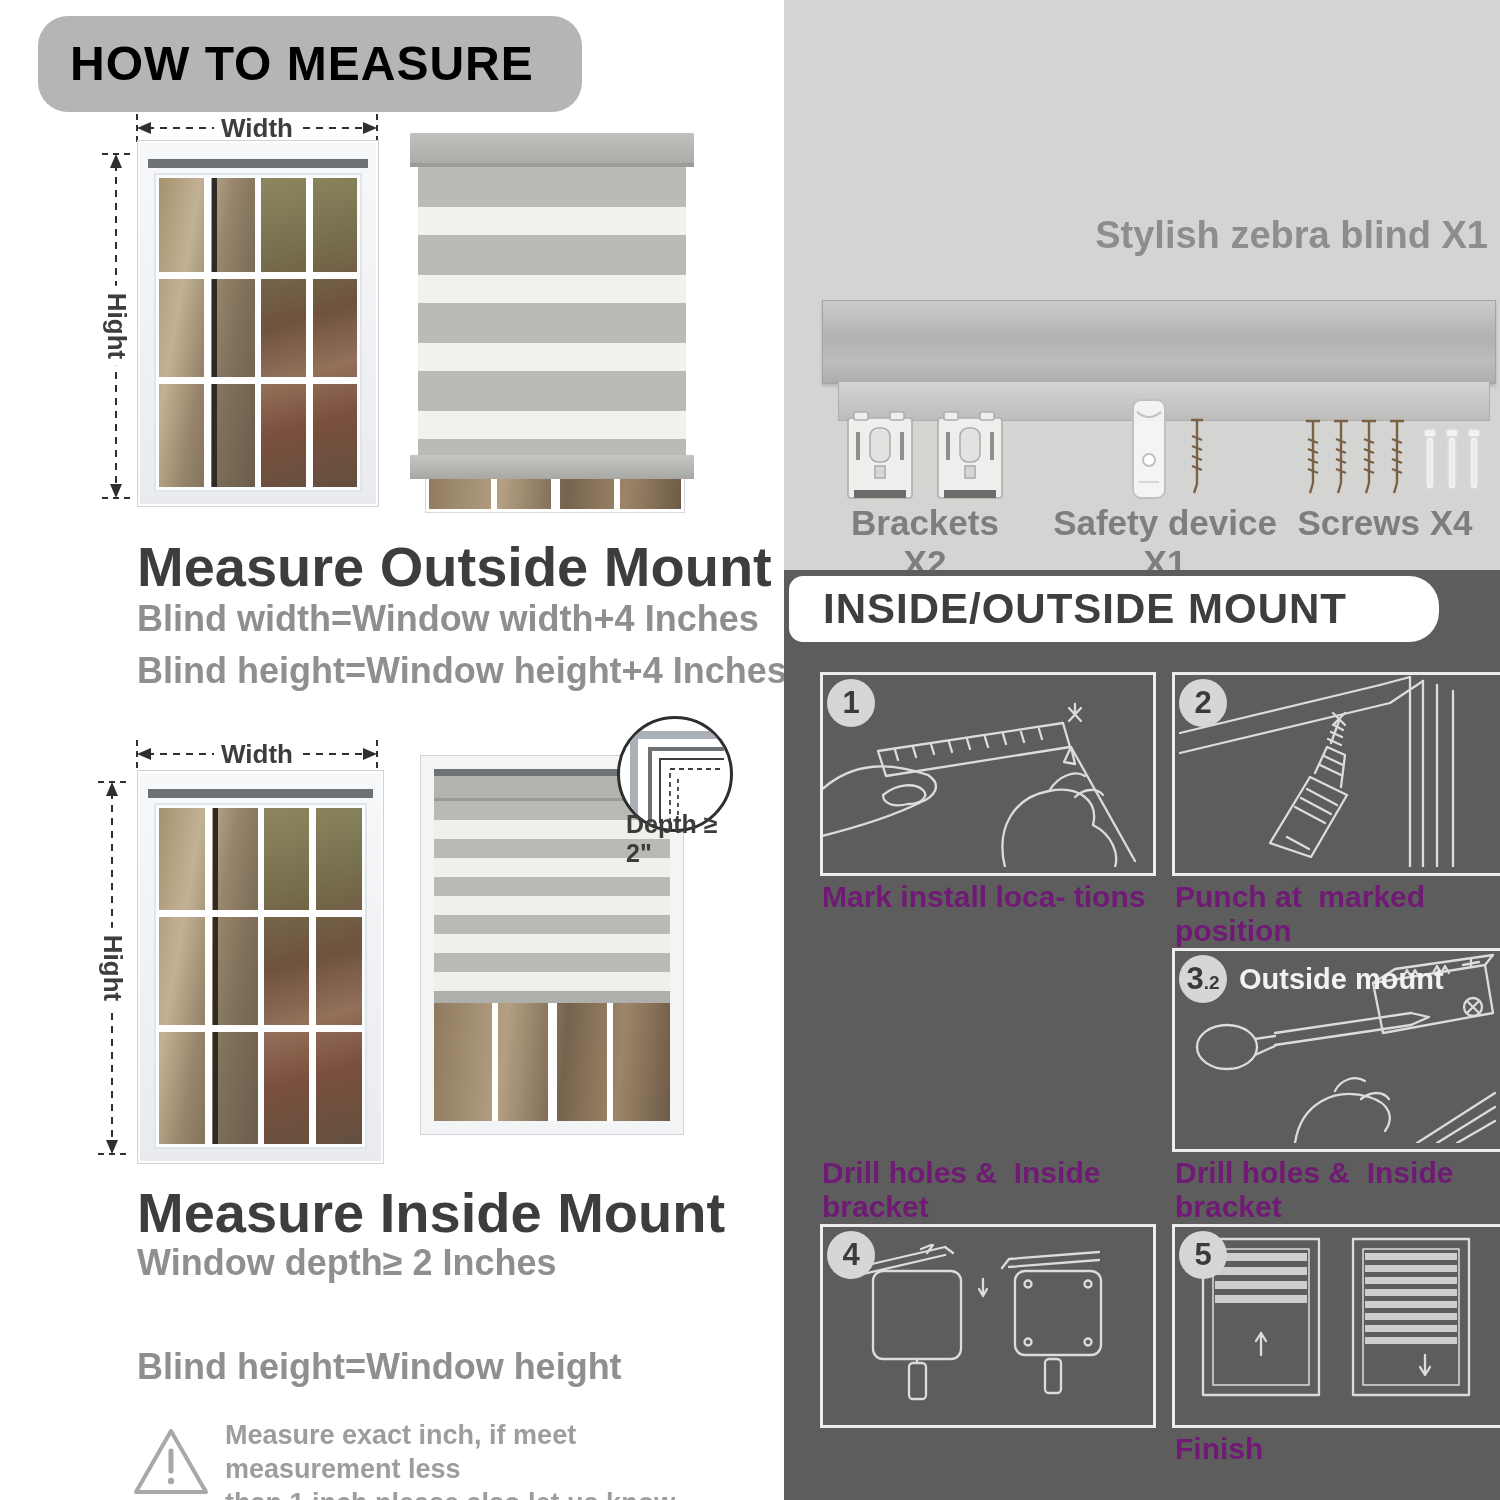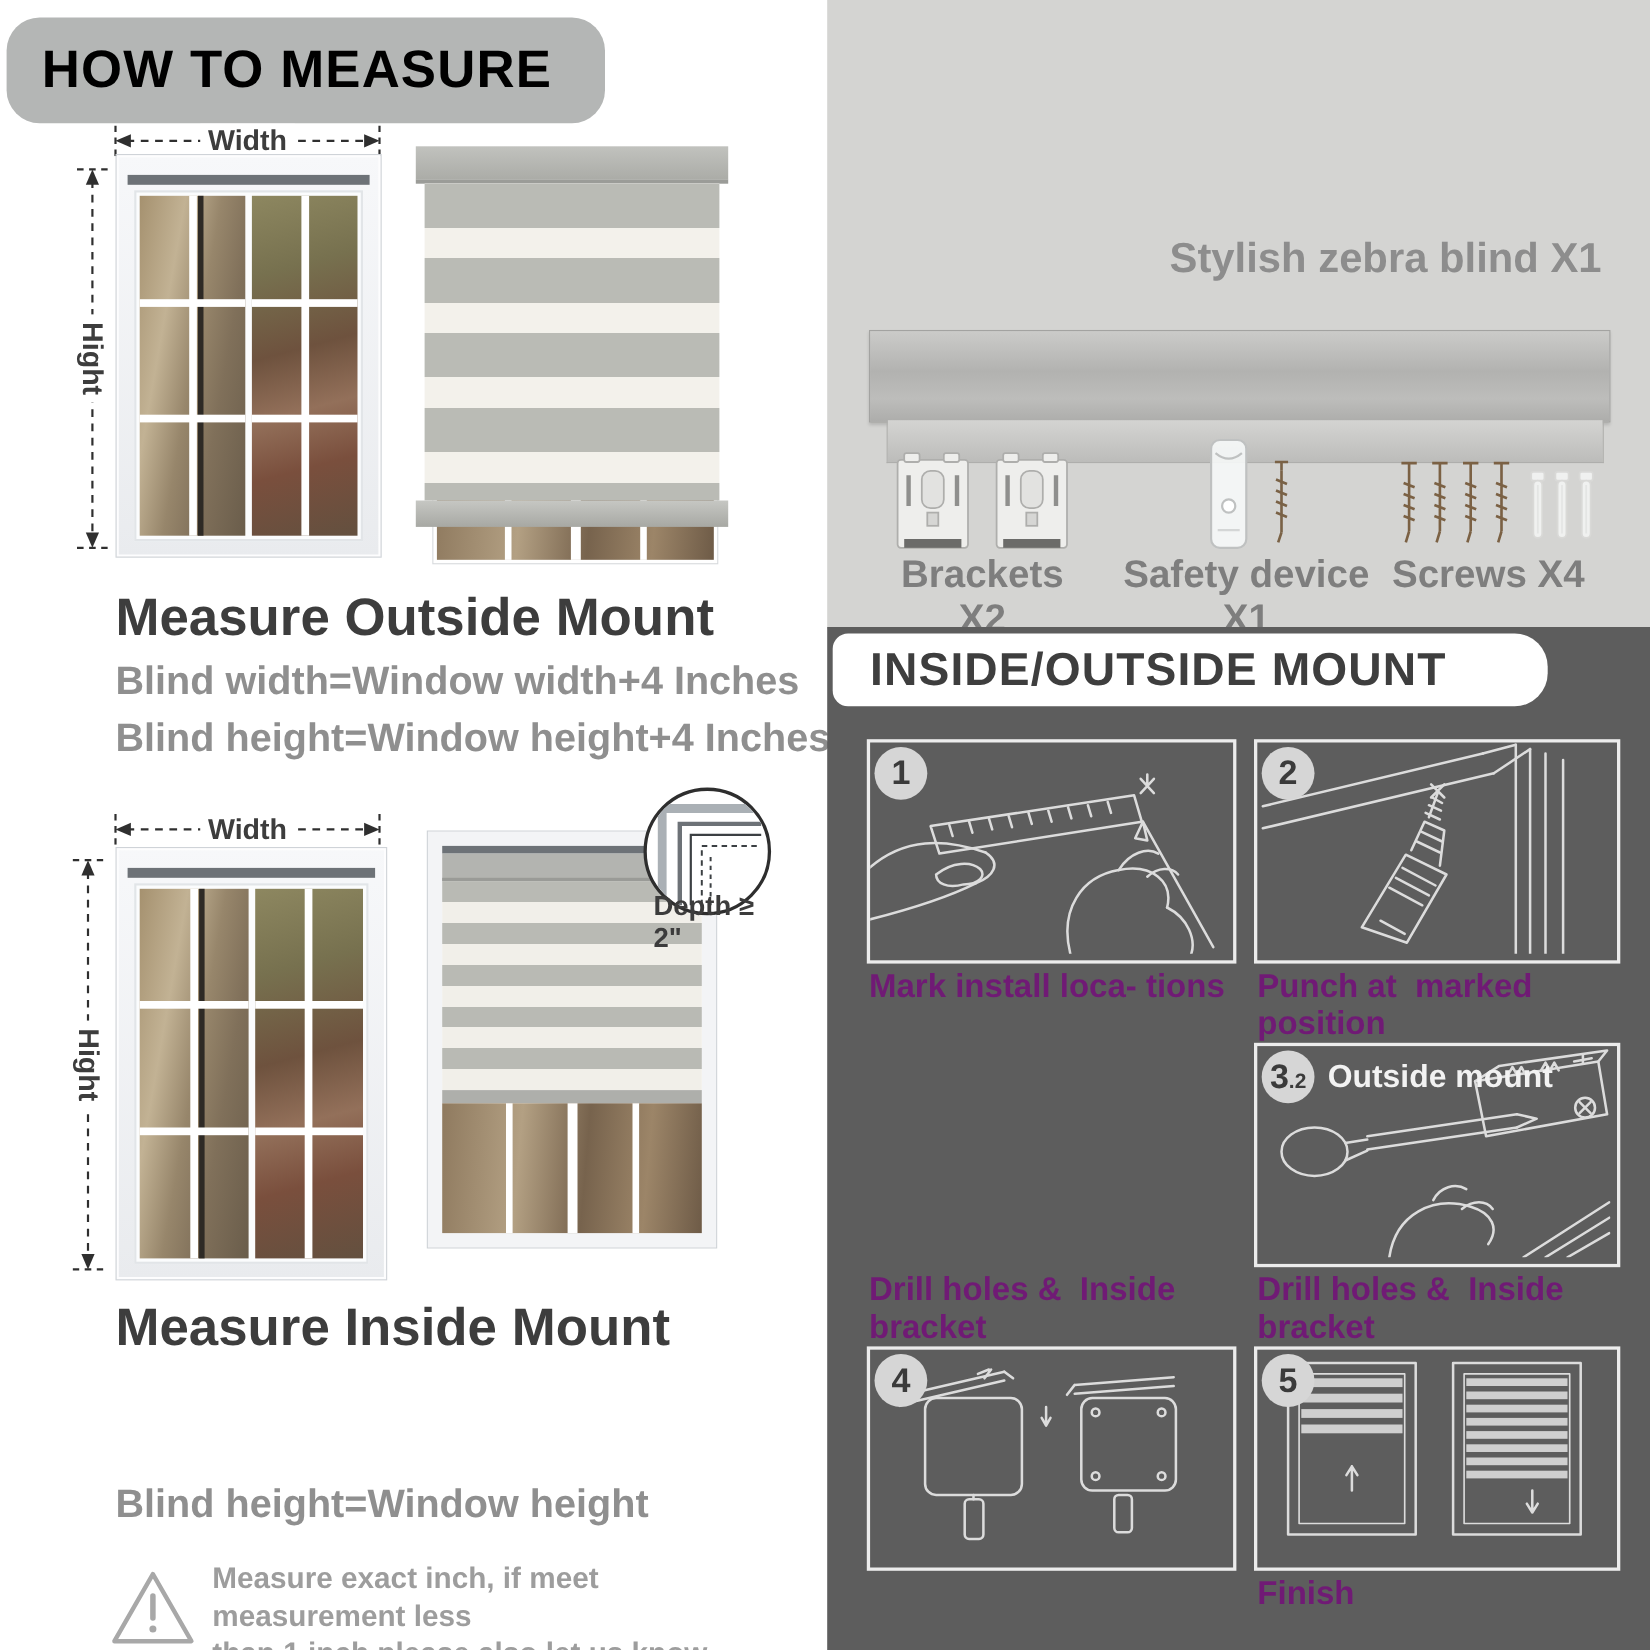--- a/index.html
+++ b/index.html
@@ -1,33 +1,33 @@
 <!DOCTYPE html>
 <html><head>
 <meta charset="utf-8">
 <style>
   html,body{margin:0;padding:0;background:#fff;}
   #page{position:relative;width:1500px;height:1500px;background:#ffffff;overflow:hidden;
         font-family:"Liberation Sans",sans-serif;}
-  .abs{position:absolute;}
+  .abs{position:absolute;margin-left:32px;}
 
   
   .badge-left{left:6px;top:16px;width:512px;height:96px;background:#b4b6b5;border-radius:30px;
 ic    color:#ffffff;font-size:48px;font-weight:700;line-height:96px;padding-left:32px;letter-spacing:1px;}
   .badge-right{left:752px;top:12px;width:524px;height:84px;background:#ffffff;border-radius:0 30px 30px 0;
     color:#cdcdcb;font-size:46px;font-weight:700;line-height:84px;padding-left:38px;letter-spacing:1px;}
   .badge-mount{left:757px;top:576px;width:616px;height:66px;background:#ffffff;border-radius:14px 30px 30px 14px;
     color:#3e3e3e;font-size:42px;font-weight:700;line-height:66px;padding-left:34px;letter-spacing:1px;}
 
   
   .panel-light{left:752px;top:0;width:748px;height:572px;background:#d4d4d2;}
   .panel-dark{left:752px;top:570px;width:748px;height:930px;background:#5d5d5d;}
 
   
-  .heading{font-size:48px;font-weight:700;color:#3d3d3d;}
+  .heading{font-size:56px;font-weight:700;color:#3d3d3d;}
   .rule{font-size:36px;font-weight:700;color:#8f8f8f;}
   .dim-label{font-size:26px;font-weight:700;color:#3d3d3d;background:#fff;padding:0 7px;}
   .depth-label{font-size:25px;font-weight:700;color:#3c3c3c;}
   .part-label{font-size:35px;font-weight:700;color:#7e7e7e;text-align:center;}
   .blind-title{left:752px;top:214px;width:704px;text-align:right;font-size:38px;font-weight:700;color:#8d8d8d;}
   .warn-line{font-size:27px;font-weight:600;color:#9d9d9d;line-height:34px;}
 
   
   .arrow-box{overflow:visible;}
   .arrow-box svg{position:absolute;left:0;top:0;}
@@ -170,20 +170,21 @@
       <path d="M14,104 V16 H104" stroke="#aab0b5" stroke-width="8" fill="none"></path>
       <path d="M30,104 V30 H104" stroke="#6d7277" stroke-width="4" fill="none"></path>
       <path d="M40,104 V40 H104" stroke="#3c4043" stroke-width="2" fill="none"></path>
       <path d="M50,104 V50 H104" stroke="#3c4043" stroke-width="1.8" stroke-dasharray="5 4" fill="none"></path>
       <path d="M58,104 V58" stroke="#3c4043" stroke-width="1.8" stroke-dasharray="4 4" fill="none"></path>
     </svg>
   </div>
   <div class="abs depth-label" style="left:594px;top:810px;width:120px">Depth ≥ 2"</div>
 
   <div class="abs heading" style="left:105px;top:1180px">Measure Inside Mount</div>
+  <div class="abs rule" style="left:105px;top:1242px">Window depth≥ 2 Inches</div>
   <div class="abs rule" style="left:105px;top:1346px">Blind height=Window height</div>
 
   <div class="abs" style="left:100px;top:1426px;width:78px;height:72px">
     <svg width="78" height="72" viewBox="0 0 78 72">
       <path d="M39,5 L74,66 L4,66 Z" stroke="#a8a8a8" stroke-width="4" stroke-linejoin="round" fill="none"></path>
       <path d="M39,25 V45" stroke="#a8a8a8" stroke-width="5" stroke-linecap="round"></path>
       <circle cx="39" cy="55" r="3.2" fill="#a8a8a8"></circle>
     </svg>
   </div>
   <div class="abs" style="left:193px;top:1418px;width:470px">

